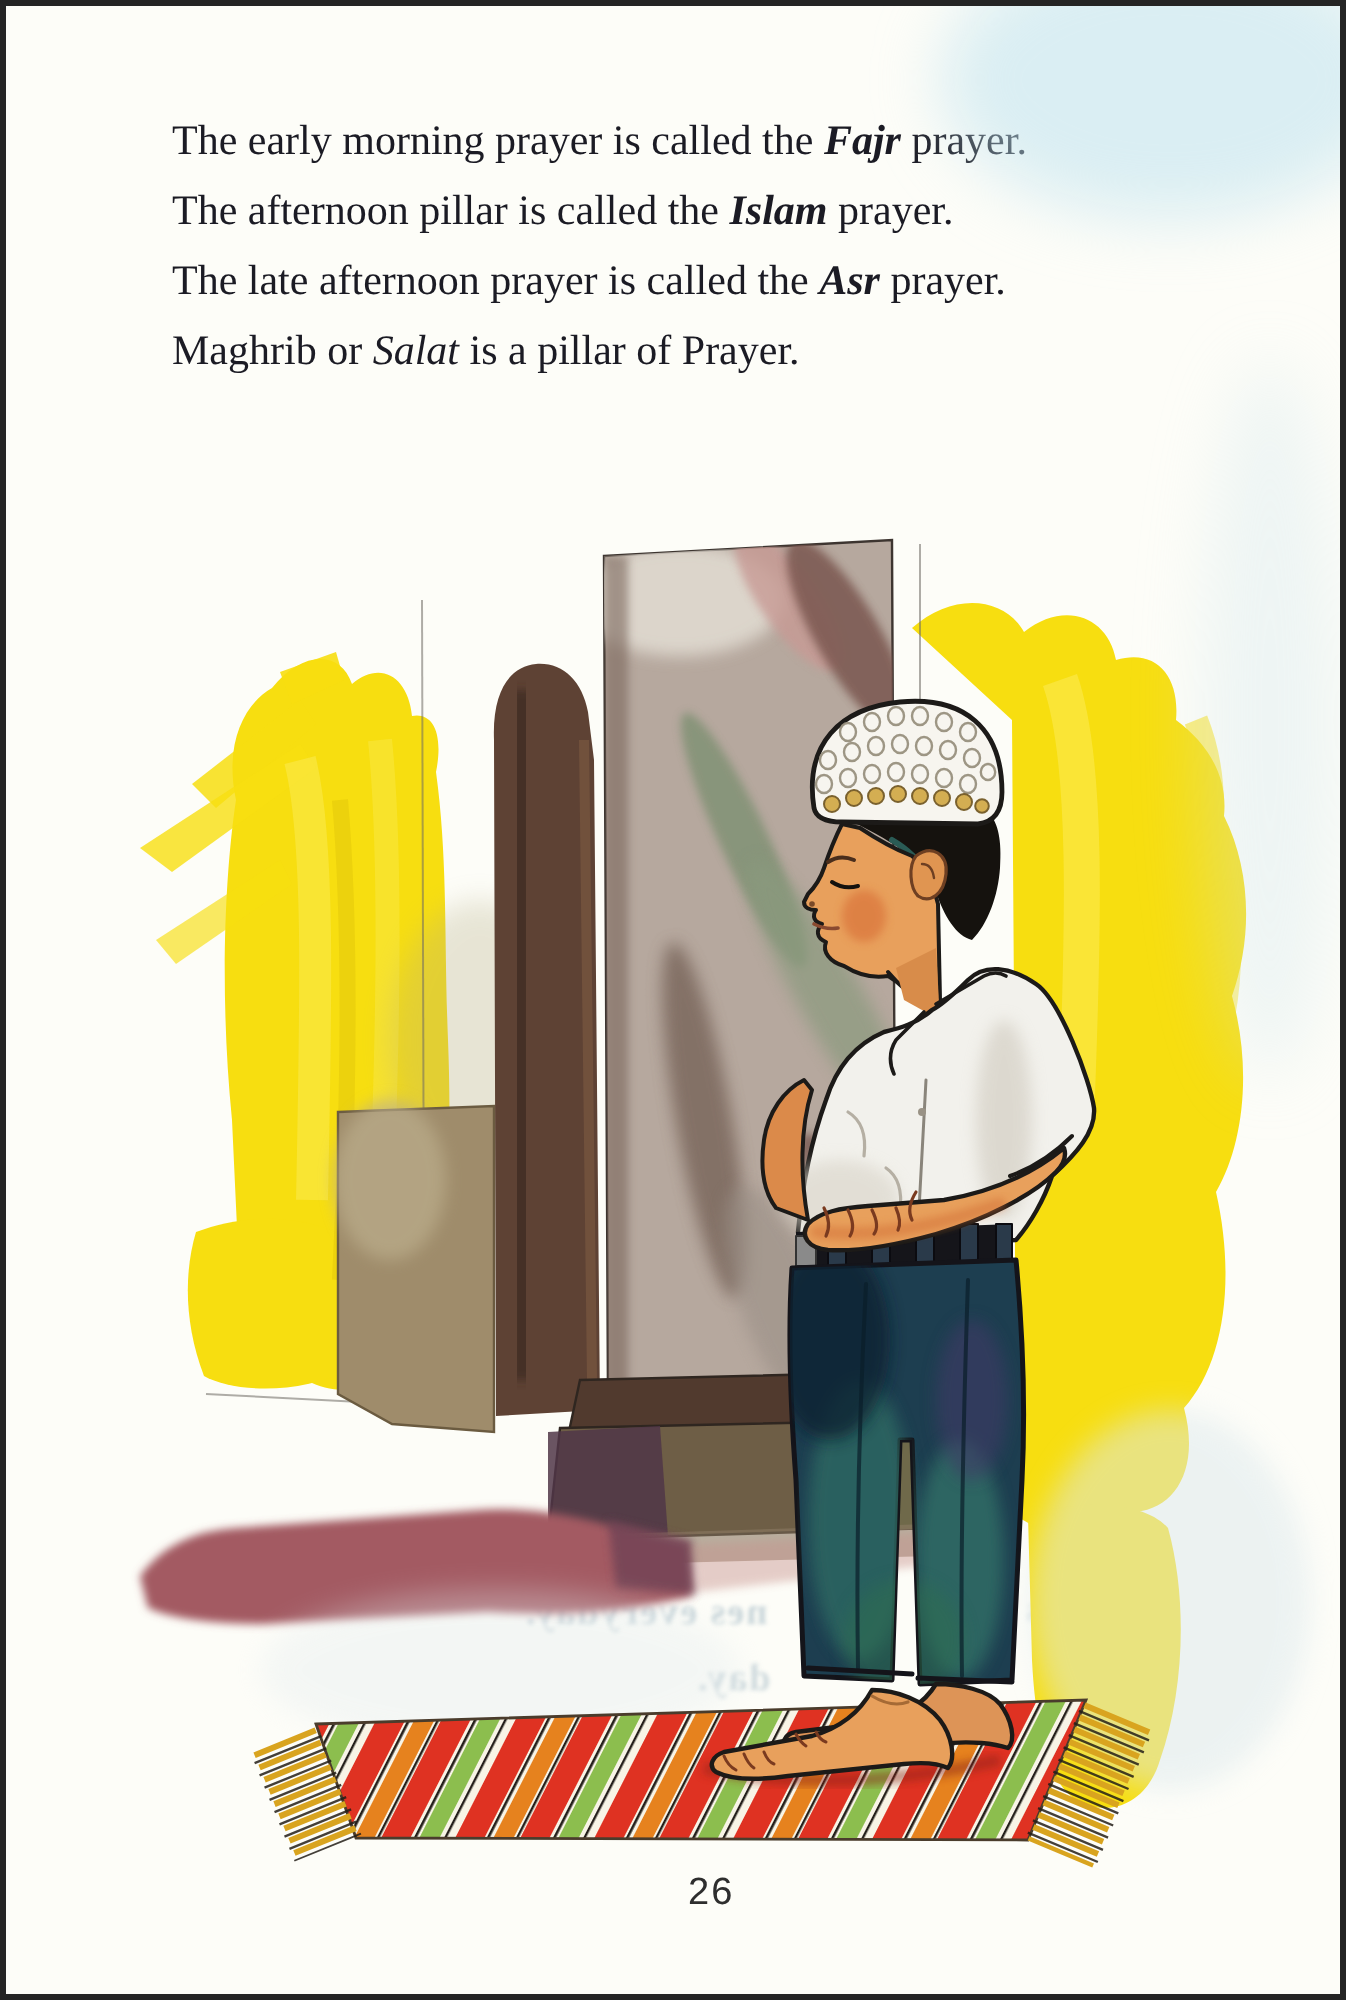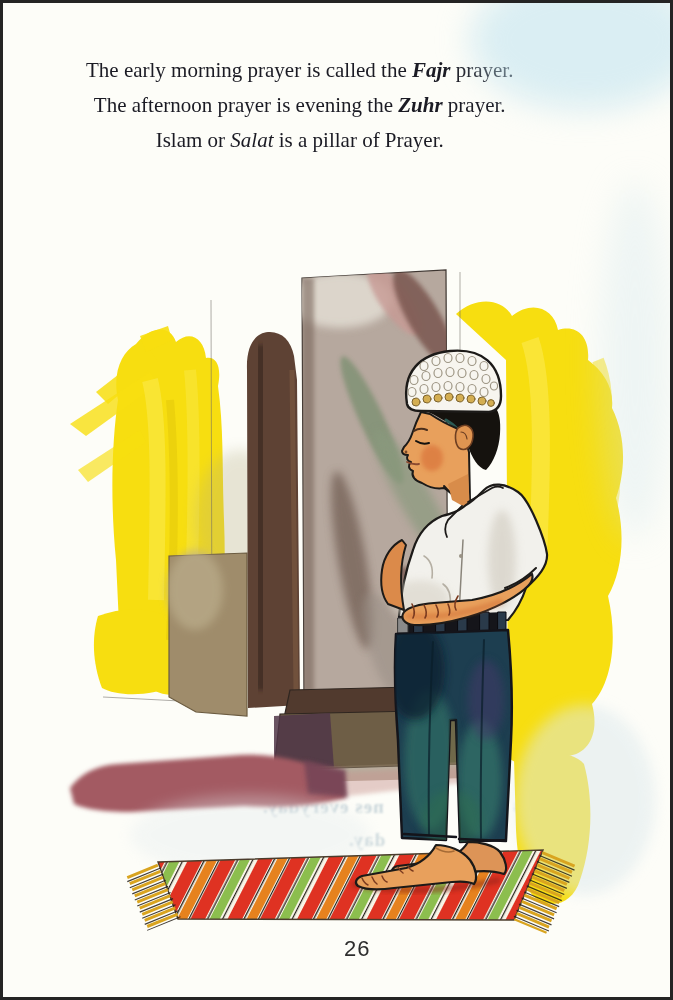--- a/index.html
+++ b/index.html
@@ -11,33 +11,33 @@
     font-family:"Liberation Serif","DejaVu Serif",serif;
   }
   .page::after{
     content:"";position:absolute;inset:0;
     border:3px solid var(--border,#242424);
     pointer-events:none;z-index:10;
   }
   .smudge{position:absolute;z-index:4;pointer-events:none;filter:blur(16px);border-radius:50%;}
   .smudge.tr{left:470px;top:-30px;width:230px;height:140px;background:rgba(190,225,238,.55);}
   .smudge.rt{left:600px;top:180px;width:70px;height:360px;background:rgba(205,228,236,.30);}
-  .text-block{position:absolute;left:86px;top:53px;z-index:3;text-align:center;}
+  .text-block{position:absolute;left:86px;top:53px;z-index:3;}
   .line{margin:0;font-size:21px;line-height:35px;color:var(--text,#1B1B24);white-space:nowrap;}
   .line .em{font-weight:bold;font-style:italic;}
   .line.em-light .em{font-weight:normal;font-style:italic;}
   .illustration{position:absolute;left:0;top:0;z-index:2;}
   .ghost{position:absolute;z-index:1;font-size:19px;color:var(--ghost,#9FB6C2);
          transform:scaleX(-1);filter:blur(1.1px);letter-spacing:1px;font-weight:bold;}
   .ghost.g1{left:262px;top:796px;opacity:.55;}
   .ghost.g2{left:348px;top:829px;opacity:.5;}
   .ghost.g3{left:512px;top:795px;opacity:.28;}
   .page-number{position:absolute;left:344px;top:936px;z-index:3;
     font-family:"Liberation Sans","DejaVu Sans",sans-serif;
-    font-size:22px;color:#2E2E2E;letter-spacing:1px;}
+    font-size:19px;color:#2E2E2E;letter-spacing:1px;}
   
   .f-yellow{fill:var(--yellow,#F7DE10);}
   .s-yellow{stroke:var(--yellow,#F7DE10);}
   .f-pillar{fill:var(--pillar_brown,#5E4234);}
   .f-marble{fill:var(--marble_base,#B6A89E);}
   .f-tan{fill:var(--tan_slab,#9F8C6B);}
   .f-shadow{fill:var(--shadow_maroon,#A35A62);}
   .f-skin{fill:var(--skin,#E8A05C);}
   .f-shirt{fill:var(--shirt,#F2F1EC);}
   .f-hair{fill:var(--hair,#15120E);}
@@ -293,21 +293,22 @@
           <path d="M398,867 q2,4 5,6"></path>
             <path d="M408,866 q2,4 5,5"></path>
         </g>
         <path d="M436,848 Q446,854 454,851" stroke="#A56A35" stroke-width="1.6" fill="none"></path>
       </g>
     </g>
   </svg>
 
   <div class="text-block">
     <p class="line"><span>The early morning prayer is called the </span><span class="em">Fajr</span><span> prayer.</span></p>
-    <p class="line"><span>The afternoon prayer is evening the </span><span class="em">Zuhr</span><span> prayer.</span></p>
-    <p class="line em-light"><span>Islam or </span><span class="em">Salat</span><span> is a pillar of Prayer.</span></p>
+    <p class="line"><span>The afternoon pillar is called the </span><span class="em">Islam</span><span> prayer.</span></p>
+    <p class="line"><span>The late afternoon prayer is called the </span><span class="em">Asr</span><span> prayer.</span></p>
+    <p class="line em-light"><span>Maghrib or </span><span class="em">Salat</span><span> is a pillar of Prayer.</span></p>
   </div>
 
   <div class="smudge tr"></div>
   <div class="smudge rt"></div>
 
   <div class="page-number">26</div>
 </div>
 
 </body></html>

